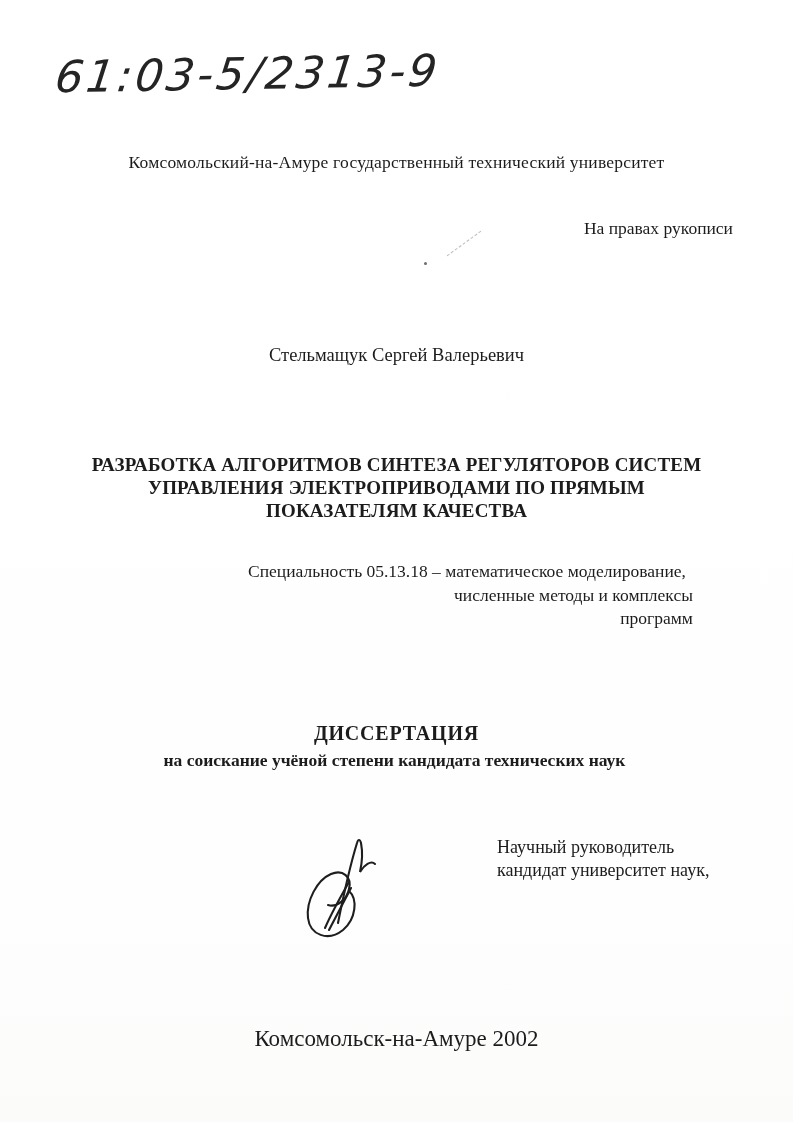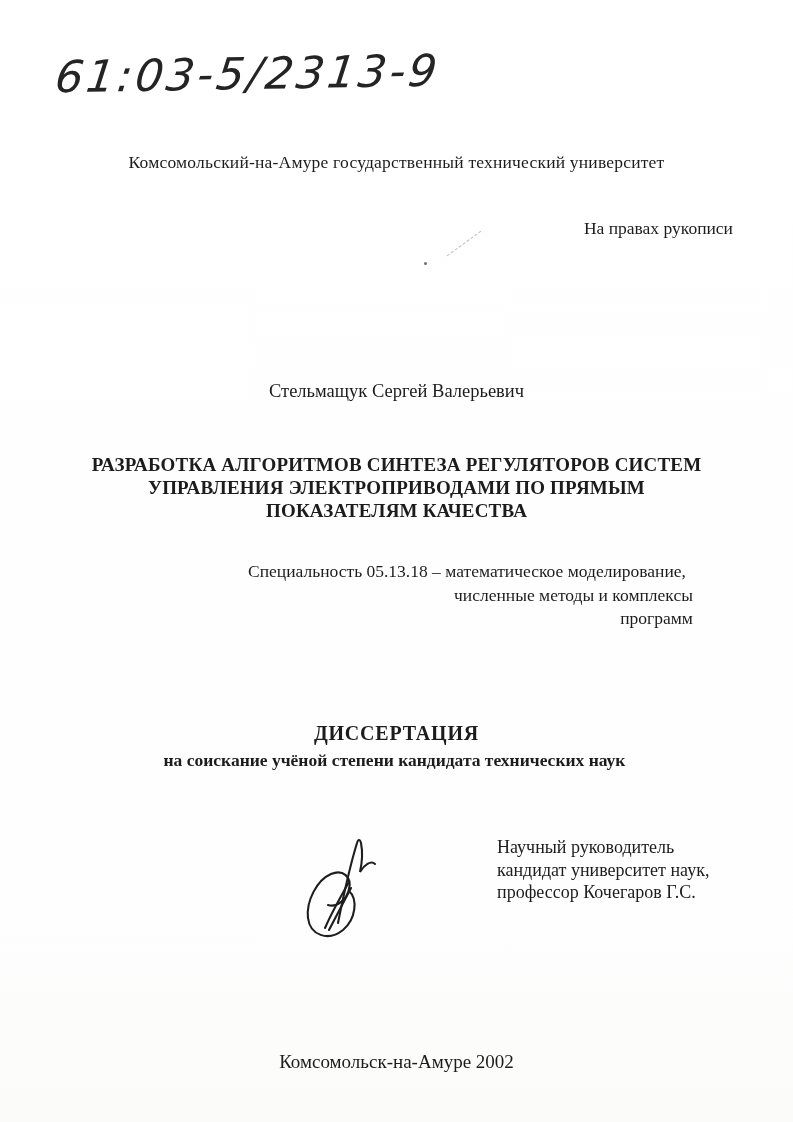--- a/index.html
+++ b/index.html
@@ -68,21 +68,20 @@
     background: rgba(60, 60, 60, 0.75);
   }
 
   .author {
     position: absolute;
     left: 0;
     right: 0;
     top: 345px;
     text-align: center;
     font-size: 18.5px;
-    margin-top: 36px;
   }
 
   .title {
     position: absolute;
     left: 60px;
     right: 60px;
     top: 453px;
     text-align: center;
     font-weight: bold;
     font-size: 19px;
@@ -140,22 +139,21 @@
     line-height: 22.5px;
     white-space: nowrap;
   }
 
   .city-year {
     position: absolute;
     left: 0;
     right: 0;
     top: 1026px;
     text-align: center;
-    font-size: 19px;
-    margin-top: 25px;
+    font-size: 23px;
   }
 </style>
 </head>
 <body>
 
 <div class="page">
 
   <div class="catalog">61:03-5/2313-9</div>
 
   <div class="university">Комсомольский-на-Амуре государственный технический университет</div>
@@ -191,18 +189,17 @@
       <path d="M45 60 C54 68 52 88 39 99 C24 111 6 104 4 87 C2 70 13 49 27 43 C39 38 48 46 45 58 C43 68 33 77 24 74"></path>
 
       <path d="M21 97 C28 81 37 65 45 51"></path>
       <path d="M25 99 L47 57"></path>
     </g>
   </svg>
 
   <div class="supervisor">
     <div>Научный руководитель</div>
     <div>кандидат университет наук,</div>
-    <div>профессор Кочегаров Г.С.</div>
   </div>
 
   <div class="city-year">Комсомольск-на-Амуре 2002</div>
 
 </div>
 
 </body></html>

